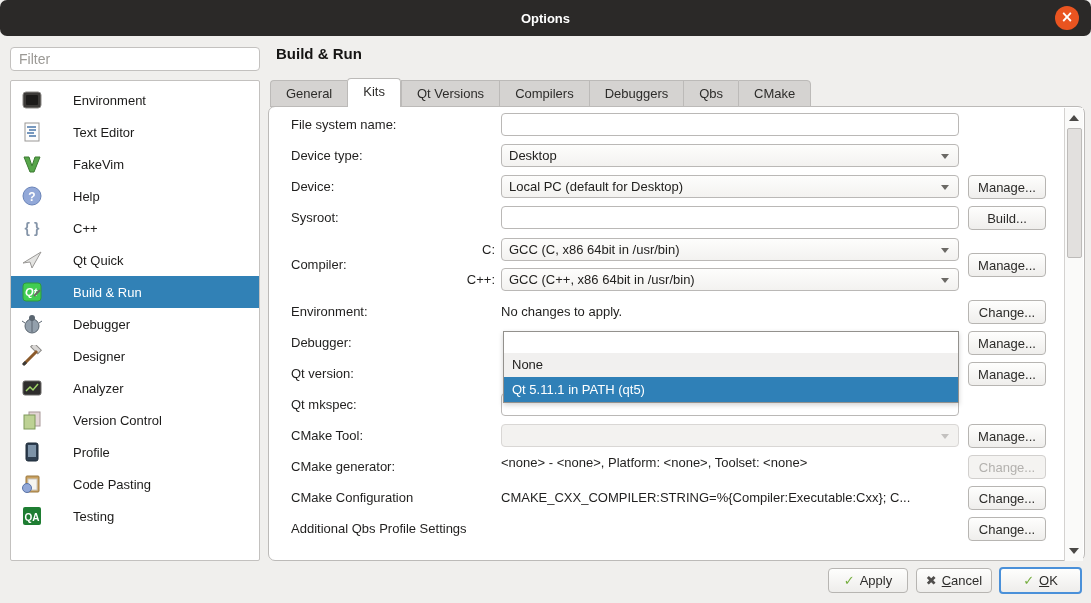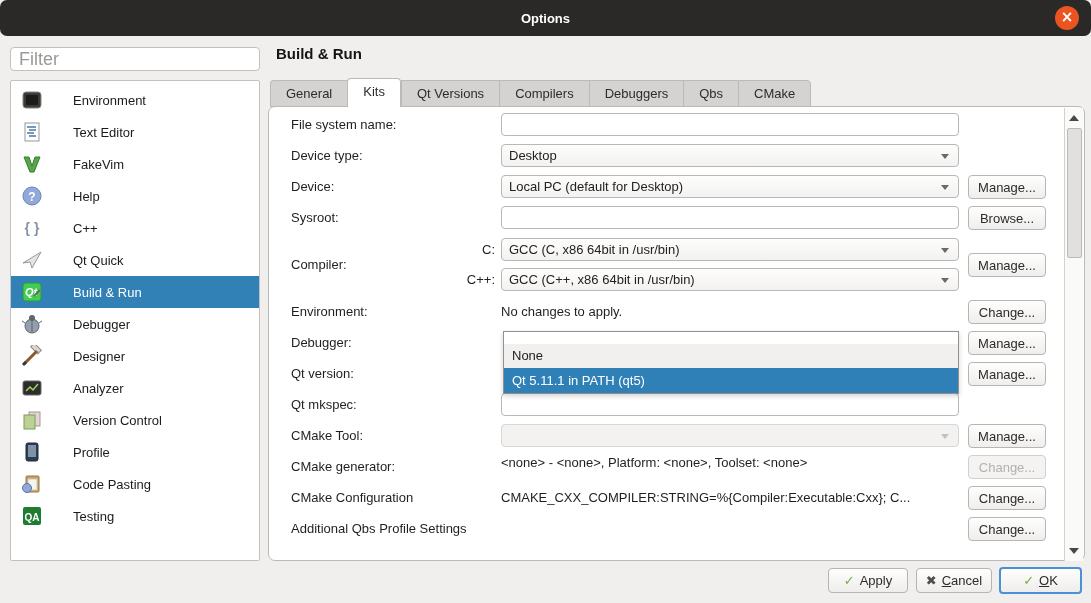--- a/index.html
+++ b/index.html
@@ -15,21 +15,21 @@
   .titlebar{left:0;top:0;width:1091px;height:36px;background:#2b2928;
     display:flex;align-items:center;justify-content:center;}
   .titlebar .title{color:#ffffff;font-weight:bold;font-size:13px;}
   .close-btn{position:absolute;right:12px;top:6px;width:24px;height:24px;border-radius:50%;
     background:#e95420;display:flex;align-items:center;justify-content:center;cursor:pointer;}
   .close-btn .x{color:#fff;font-size:15px;font-weight:bold;line-height:1;
     font-family:"DejaVu Sans",sans-serif;margin-top:-1px;}
   
   .filter{left:10px;top:47px;width:250px;height:24px;box-sizing:border-box;
     border:1px solid #c3c1bf;border-radius:4px;background:#ffffff;padding:0 8px;
-    font-family:inherit;font-size:18px;color:#232220;outline:none;}
+    font-family:inherit;font-size:14px;color:#232220;outline:none;}
   .filter::placeholder{color:#9b9995;}
   .sidebar{left:10px;top:80px;width:250px;height:481px;box-sizing:border-box;
     background:#ffffff;border:1px solid #c3c1bf;border-radius:2px;padding-top:3px;}
   .side-item{height:32px;display:flex;align-items:center;gap:29px;padding-left:9px;cursor:pointer;}
   .side-item .ic{width:24px;height:24px;flex:0 0 24px;display:flex;align-items:center;justify-content:center;}
   .side-item .lbl{font-size:13px;color:#1c1b1a;}
   .side-item.selected{background:#3181b6;}
   .side-item.selected .lbl{color:#ffffff;}
   
   .main-title{left:276px;top:45px;font-size:15px;font-weight:bold;color:#161514;}
@@ -58,21 +58,21 @@
   .combo.disabled .caret{border-top-color:#c3c1bf;}
   .static-text{position:absolute;left:232px;height:20px;line-height:20px;color:#201f1e;white-space:nowrap;}
   .btn{position:absolute;left:699px;width:78px;height:24px;box-sizing:border-box;
     background:linear-gradient(#fefefd,#efeeec);border:1px solid #b7b5b2;border-radius:4px;
     font-family:inherit;font-size:13px;color:#2d2c2a;cursor:pointer;
     display:flex;align-items:center;justify-content:center;}
   .btn.disabled{color:#b3b1ae;border-color:#d2d0ce;background:#f4f3f1;cursor:default;}
   
   .popup{position:absolute;left:234px;top:224px;width:456px;box-sizing:border-box;
     background:#ffffff;border:1px solid #93918d;box-shadow:0 2px 5px rgba(0,0,0,0.18);
-    padding-top:12px;z-index:8;}
+    padding-top:21px;z-index:8;}
   .popup .opt{height:24px;line-height:24px;padding:0 8px;background:#f1f0ef;color:#232220;cursor:pointer;}
   .popup .opt.selected{height:25px;line-height:25px;background:#2f80b7;color:#ffffff;}
   
   .scrollbar{position:absolute;right:1px;top:1px;width:18px;height:453px;
     background:#fafaf9;border-left:1px solid #d4d2d0;}
   .sb-btn{position:absolute;left:1px;width:16px;height:16px;display:flex;align-items:center;justify-content:center;cursor:pointer;}
   .sb-up{top:2px;} .sb-down{bottom:2px;}
   .tri-up{width:0;height:0;border-left:5px solid transparent;border-right:5px solid transparent;border-bottom:6px solid #4a4846;}
   .tri-down{width:0;height:0;border-left:5px solid transparent;border-right:5px solid transparent;border-top:6px solid #4a4846;}
   .sb-thumb{position:absolute;left:2px;top:20px;width:13px;height:128px;background:#e2e0de;
@@ -261,21 +261,21 @@
 
   <div class="row-label" style="top:70px;">Device:</div>
   <div class="combo" style="top:68px;">
     <span>Local PC (default for Desktop)</span>
     <span class="caret"></span>
   </div>
   <button class="btn" style="top:68px;">Manage...</button>
 
   <div class="row-label" style="top:101px;">Sysroot:</div>
   <input class="text-input" style="top: 99px;" value="">
-  <button class="btn" style="top:99px;">Browse...</button>
+  <button class="btn" style="top:99px;">Build...</button>
 
   <div class="row-label" style="top:148px;">Compiler:</div>
   <div class="sub-label" style="left:196px;top:133px;">C:</div>
   <div class="combo" style="top:131px;">
     <span>GCC (C, x86 64bit in /usr/bin)</span>
     <span class="caret"></span>
   </div>
   <div class="sub-label" style="left:196px;top:163px;">C++:</div>
   <div class="combo" style="top:161px;">
     <span>GCC (C++, x86 64bit in /usr/bin)</span>

